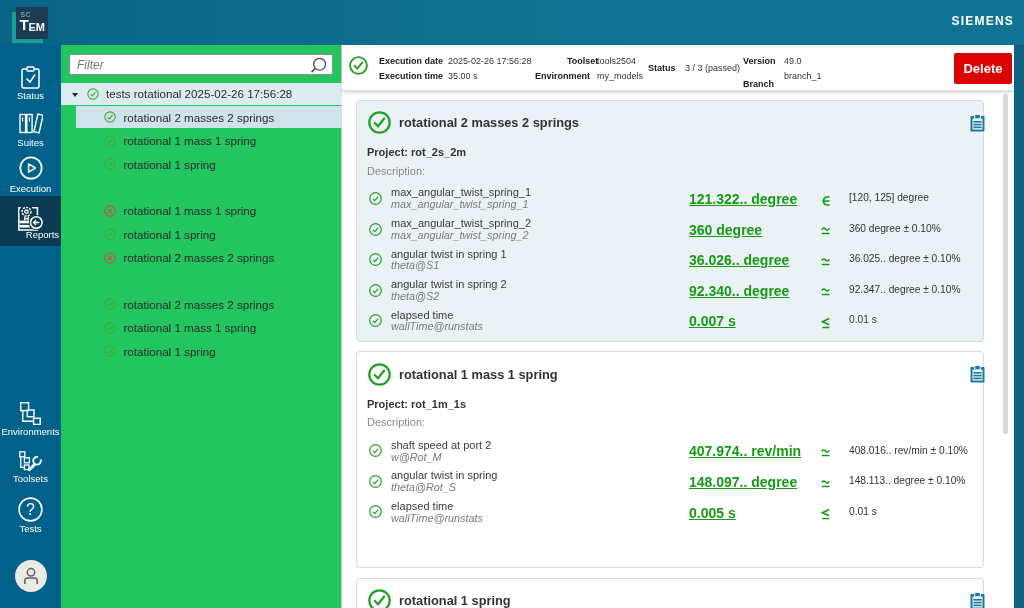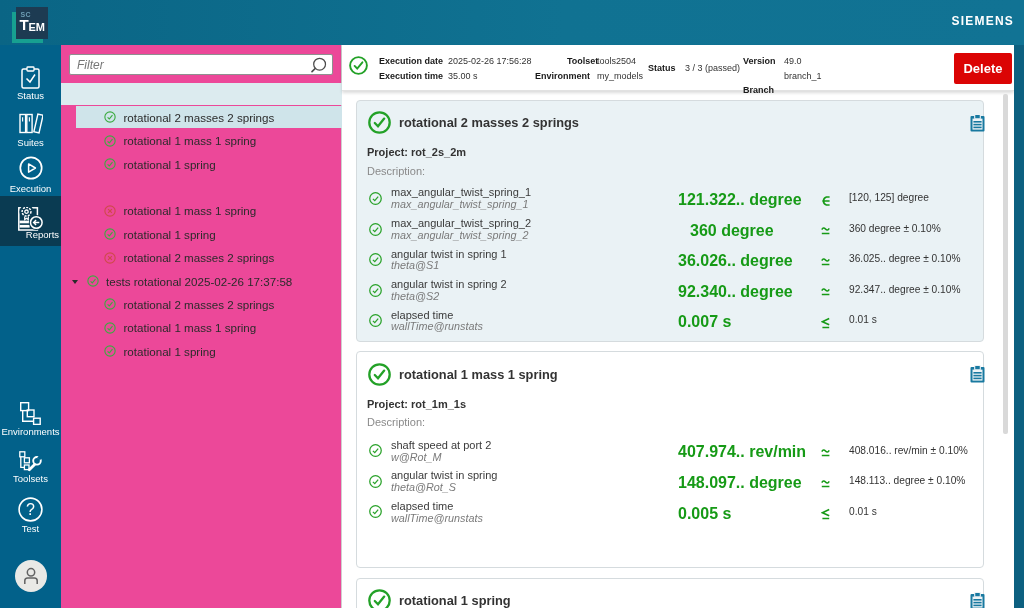--- a/index.html
+++ b/index.html
@@ -19,21 +19,21 @@
   #siemens { position:absolute; right:10px; top:14px; font-size:12px; font-weight:bold; color:#fff; letter-spacing:1.2px; }
 
   
   #side { position:absolute; left:0; top:45px; width:61px; height:563px; background:#02618a; }
   .sitem { position:absolute; left:0; width:61px; text-align:center; color:#fff; }
   .sitem .lbl { font-size:9.5px; color:#fff; display:block; margin-top:1px; }
   .sitem svg { display:block; margin:0 auto; }
   #repSel { position:absolute; left:0; top:151px; width:61px; height:50px; background:#0a3b52; }
 
   
-  #tree { position:absolute; left:61px; top:45px; width:281px; height:563px; background:#ec4899;
+  #tree { position:absolute; left:61px; top:45px; width:281px; height:563px; background:#22c55e;
           border-right:1px solid #cfcfcf; }
   #filter { position:absolute; left:8px; top:9px; width:263.5px; height:21px; border:1px solid #8f8f8f;
             border-radius:2px; background:#fff; }
   #filter .ph { position:absolute; left:7px; top:3px; font-size:12px; font-style:italic; color:#767676; }
   
   .trow { position:absolute; height:22px; display:flex; align-items:center; }
   .trow .txt { font-size:11.6px; color:#2b2b2b; white-space:nowrap; }
   .hl1 { position:absolute; left:0; width:281px; height:22px; background:#dcebef; }
   .hl2 { position:absolute; left:15px; width:266px; height:22px; background:#cfe4ea; }
   .tri { width:0; height:0; border-left:3.6px solid transparent; border-right:3.6px solid transparent;
@@ -55,21 +55,21 @@
             border-radius:2px; color:#fff; font-size:13px; font-weight:bold; text-align:center; line-height:31px; }
 
   
   .card { position:absolute; left:356px; width:628px; background:#fff; border:1px solid #d5dbde; border-radius:4px; }
   .card.sel { background:#eaf2f5; }
   .ctitle { position:absolute; left:42px; font-size:12.8px; font-weight:bold; color:#333; white-space:nowrap; }
   .cproj { position:absolute; left:10px; font-size:11px; font-weight:bold; color:#333; }
   .cdesc { position:absolute; left:10px; font-size:11px; color:#8a8a8a; }
   .rname { position:absolute; left:34px; font-size:11px; color:#3a3a3a; white-space:nowrap; }
   .rsub  { position:absolute; left:34px; font-size:10.8px; font-style:italic; color:#7a7a7a; white-space:nowrap; }
-  .rval  { position:absolute; left:321px; font-size:16px; font-weight:bold; color:#169a16; white-space:nowrap; }
+  .rval  { position:absolute; left:332px; font-size:14px; font-weight:bold; color:#169a16; white-space:nowrap;text-decoration:underline; }
   .rexp  { position:absolute; left:492px; font-size:10.2px; color:#333; white-space:nowrap; }
   .rop   { position:absolute; left:464px; }
   .scthumb { position:absolute; left:1003px; top:94px; width:5px; height:340px; background:#d9d9d9; border-radius:2px; }
 </style>
 </head>
 <body>
 <div id="hdr">
   <div id="lgTeal"></div>
   <div id="lgNavy">
       <span class="sc">SC</span>
@@ -142,41 +142,51 @@
         <circle cx="18" cy="9.8" r="3.8" fill="none" stroke="#fff" stroke-width="1.9"></circle>
         <rect x="19" y="4.6" width="3.8" height="3.8" fill="#02618a" transform="rotate(45 20.9 6.5)"></rect>
       </svg>
     <span class="lbl">Toolsets</span>
   </div>
   <div class="sitem" style="top:452px;">
     <svg width="25" height="25" viewBox="0 0 25 25">
         <circle cx="12.5" cy="12.5" r="11.4" fill="none" stroke="#fff" stroke-width="1.6"></circle>
         <text x="12.5" y="18.2" text-anchor="middle" font-size="16" fill="#fff" font-family="Liberation Sans">?</text>
       </svg>
-    <span class="lbl">Test</span>
+    <span class="lbl">Tests</span>
   </div>
   <div class="sitem" style="top:515px;">
     <svg width="32" height="32" viewBox="0 0 32 32">
         <circle cx="16" cy="16" r="16" fill="#e9e9e6"></circle>
         <circle cx="16" cy="12.3" r="3.7" fill="none" stroke="#636363" stroke-width="1.5"></circle>
         <path d="M9.8 24 v-3.2 a2.8 2.8 0 0 1 2.8-2.8 h6.8 a2.8 2.8 0 0 1 2.8 2.8 V24" fill="none" stroke="#636363" stroke-width="1.5"></path>
       </svg>
   </div>
 </div>
 
 <div id="tree">
   <div id="filter">
     <span class="ph">Filter</span>
     <svg width="17" height="17" viewBox="0 0 17 17" style="position:absolute;right:5px;top:2px;">
         <circle cx="9.6" cy="7.2" r="5.9" fill="none" stroke="#4a4a4a" stroke-width="1.25"></circle>
         <line x1="5.2" y1="11.5" x2="2" y2="14.7" stroke="#4a4a4a" stroke-width="1.7" stroke-linecap="round"></line>
       </svg>
   </div>
   <div class="hl1" style="top:37.8px;"></div>
   <div class="hl2" style="top:61.2px;"></div>
+  <div class="trow" style="left:10.5px; top:37.8px;">
+      <span class="tri"></span>
+      <span style="width:9.5px"></span>
+      <svg class="tck" viewBox="0 0 14 14">
+        <circle cx="7" cy="7" r="6" fill="none" stroke="#3cab40" stroke-width="1.3"></circle>
+        <path d="M4.2 7.4 L6.2 9.3 L9.9 4.9" fill="none" stroke="#3cab40" stroke-width="1.3"></path>
+      </svg>
+      <span style="width:7px"></span>
+      <span class="txt">tests rotational 2025-02-26 17:56:28</span>
+    </div>
   <div class="trow" style="left:43px; top:61.2px;">
       <svg class="tck" viewBox="0 0 14 14">
         <circle cx="7" cy="7" r="6" fill="none" stroke="#3cab40" stroke-width="1.3"></circle>
         <path d="M4.2 7.4 L6.2 9.3 L9.9 4.9" fill="none" stroke="#3cab40" stroke-width="1.3"></path>
       </svg>
       <span style="width:7.5px"></span>
       <span class="txt">rotational 2 masses 2 springs</span>
     </div>
   <div class="trow" style="left:43px; top:84.6px;">
       <svg class="tck" viewBox="0 0 14 14">
@@ -210,30 +220,20 @@
       <span style="width:7.5px"></span>
       <span class="txt">rotational 1 spring</span>
     </div>
   <div class="trow" style="left:43px; top:201.6px;">
       <svg class="tck" viewBox="0 0 14 14">
         <circle cx="7" cy="7" r="6" fill="none" stroke="#cf4a4a" stroke-width="1.3"></circle>
         <path d="M4.8 4.8 L9.2 9.2 M9.2 4.8 L4.8 9.2" fill="none" stroke="#cf4a4a" stroke-width="1.3"></path>
       </svg>
       <span style="width:7.5px"></span>
       <span class="txt">rotational 2 masses 2 springs</span>
-    </div>
-  <div class="trow" style="left:10.5px; top:225.0px;">
-      <span class="tri"></span>
-      <span style="width:9.5px"></span>
-      <svg class="tck" viewBox="0 0 14 14">
-        <circle cx="7" cy="7" r="6" fill="none" stroke="#3cab40" stroke-width="1.3"></circle>
-        <path d="M4.2 7.4 L6.2 9.3 L9.9 4.9" fill="none" stroke="#3cab40" stroke-width="1.3"></path>
-      </svg>
-      <span style="width:7px"></span>
-      <span class="txt">tests rotational 2025-02-26 17:37:58</span>
     </div>
   <div class="trow" style="left:43px; top:248.4px;">
       <svg class="tck" viewBox="0 0 14 14">
         <circle cx="7" cy="7" r="6" fill="none" stroke="#3cab40" stroke-width="1.3"></circle>
         <path d="M4.2 7.4 L6.2 9.3 L9.9 4.9" fill="none" stroke="#3cab40" stroke-width="1.3"></path>
       </svg>
       <span style="width:7.5px"></span>
       <span class="txt">rotational 2 masses 2 springs</span>
     </div>
   <div class="trow" style="left:43px; top:271.8px;">
@@ -264,21 +264,21 @@
   <div class="tl" style="left:37px; top:26px;">Execution time</div>
   <div class="tv" style="left:106px; top:26px;">35.00 s</div>
   <div class="tl" style="left:193px; top:11px;margin-left:32px;">Toolset</div>
   <div class="tv" style="left:255px; top:11px;">tools2504</div>
   <div class="tl" style="left:193px; top:26px;">Environment</div>
   <div class="tv" style="left:255px; top:26px;">my_models</div>
   <div class="tl" style="left:306px; top:18px;">Status</div>
   <div class="tv" style="left:343px; top:18px;">3 / 3 (passed)</div>
   <div class="tl" style="left:401px; top:11px;">Version</div>
   <div class="tv" style="left:442px; top:11px;">49.0</div>
-  <div class="tl" style="left:401px; top:40px;">Branch</div>
+  <div class="tl" style="left:401px; top:34px;">Branch</div>
   <div class="tv" style="left:442px; top:26px;">branch_1</div>
   <div id="delBtn">Delete</div>
 </div>
 
 <div class="card sel" style="top:99.5px; height:242px;">
   <svg style="position:absolute;left:11px;top:10.5px;" width="23" height="23" viewBox="0 0 23 23">
       <circle cx="11.5" cy="11.5" r="10.2" fill="none" stroke="#23a127" stroke-width="2.3"></circle>
       <path d="M6.8 12 L10 15.2 L16.2 7.6" fill="none" stroke="#23a127" stroke-width="2.3" stroke-linecap="round"></path>
     </svg>
   <div class="ctitle" style="top:14.5px;">rotational 2 masses 2 springs</div>
@@ -302,21 +302,21 @@
   <div class="rop" style="top:92.2px;"><svg width="9" height="12" viewBox="0 0 9 12">
         <path d="M8.6 2 H5.4 A4.2 4.2 0 0 0 5.4 10 H8.6 M1.3 6 H8.6" fill="none" stroke="#169a16" stroke-width="1.7"></path>
       </svg></div>
   <div class="rexp" style="top:91.7px;">[120, 125] degree</div>
   <svg style="position:absolute;left:11.5px;top:122.0px;" width="13" height="13" viewBox="0 0 14 14">
       <circle cx="7" cy="7" r="6.2" fill="none" stroke="#2aa22a" stroke-width="1.35"></circle>
       <path d="M4.2 7.4 L6.2 9.3 L9.9 4.9" fill="none" stroke="#2aa22a" stroke-width="1.35"></path>
     </svg>
   <div class="rname" style="top:116.5px;">max_angular_twist_spring_2</div>
   <div class="rsub" style="top:128.2px;">max_angular_twist_spring_2</div>
-  <div class="rval" style="top:121.2px;margin-left:12px;">360 degree</div>
+  <div class="rval" style="top:121.2px;">360 degree</div>
   <div class="rop" style="top:122.8px;"><svg width="9" height="12" viewBox="0 0 9 12">
         <path d="M0.8 4.6 C1.9 2.5 3.2 2.5 4.5 4 C5.8 5.5 7.1 5.5 8.2 3.4 M0.8 8.4 H8.4" fill="none" stroke="#169a16" stroke-width="1.5"></path>
       </svg></div>
   <div class="rexp" style="top:122.2px;">360 degree ± 0.10%</div>
   <svg style="position:absolute;left:11.5px;top:152.5px;" width="13" height="13" viewBox="0 0 14 14">
       <circle cx="7" cy="7" r="6.2" fill="none" stroke="#2aa22a" stroke-width="1.35"></circle>
       <path d="M4.2 7.4 L6.2 9.3 L9.9 4.9" fill="none" stroke="#2aa22a" stroke-width="1.35"></path>
     </svg>
   <div class="rname" style="top:147.0px;">angular twist in spring 1</div>
   <div class="rsub" style="top:158.8px;">theta@S1</div>

